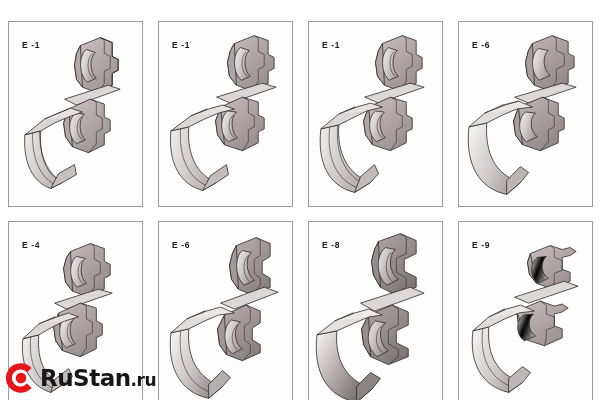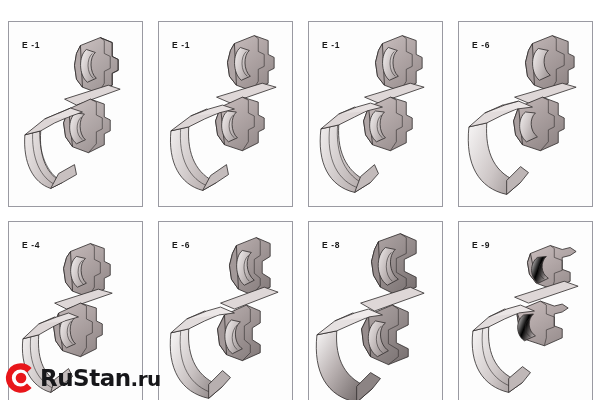--- a/index.html
+++ b/index.html
@@ -84,21 +84,21 @@
     font-family: "DejaVu Sans", sans-serif;
     font-weight: bold;
     font-size: 23px;
     letter-spacing: -0.5px;
     color: #17171a;
     line-height: 1;
     margin-left: 2px;
     white-space: nowrap;
   }
   #watermark .wordmark .tld {
-    font-size: 20px;
+    font-size: 17px;
   }
 </style>
 </head>
 <body>
 
 <div id="sheet">
 
   <div class="panel-grid">
 
     <div class="panel">

